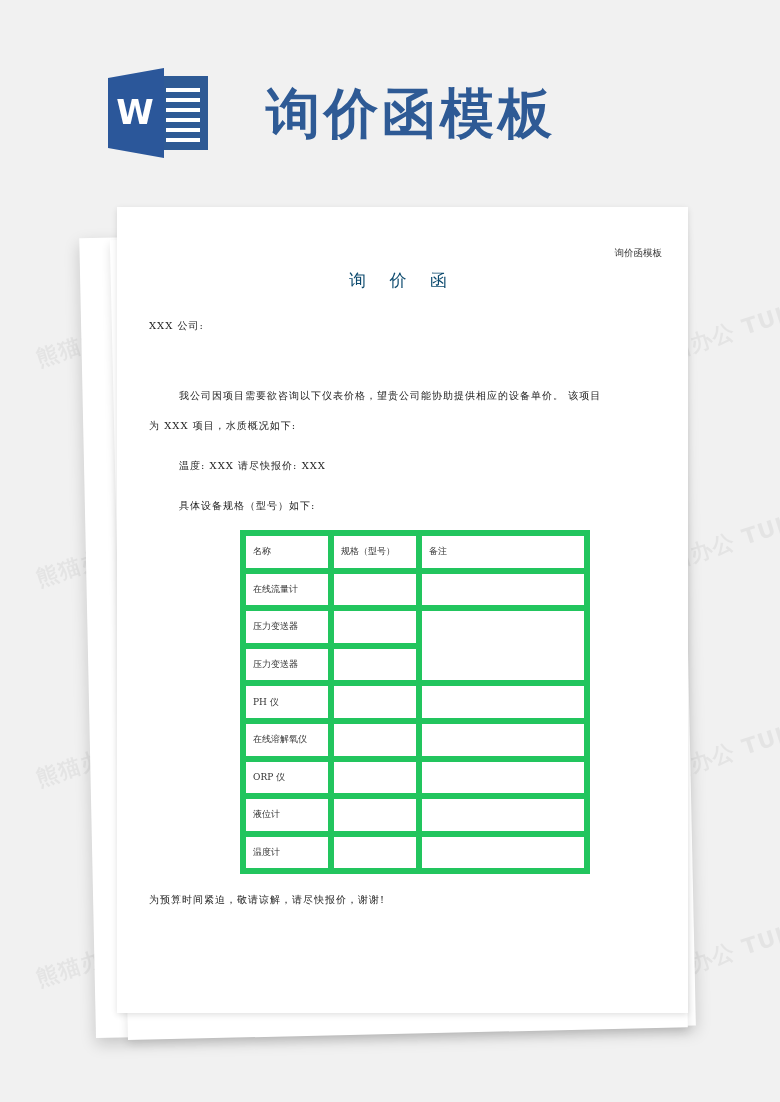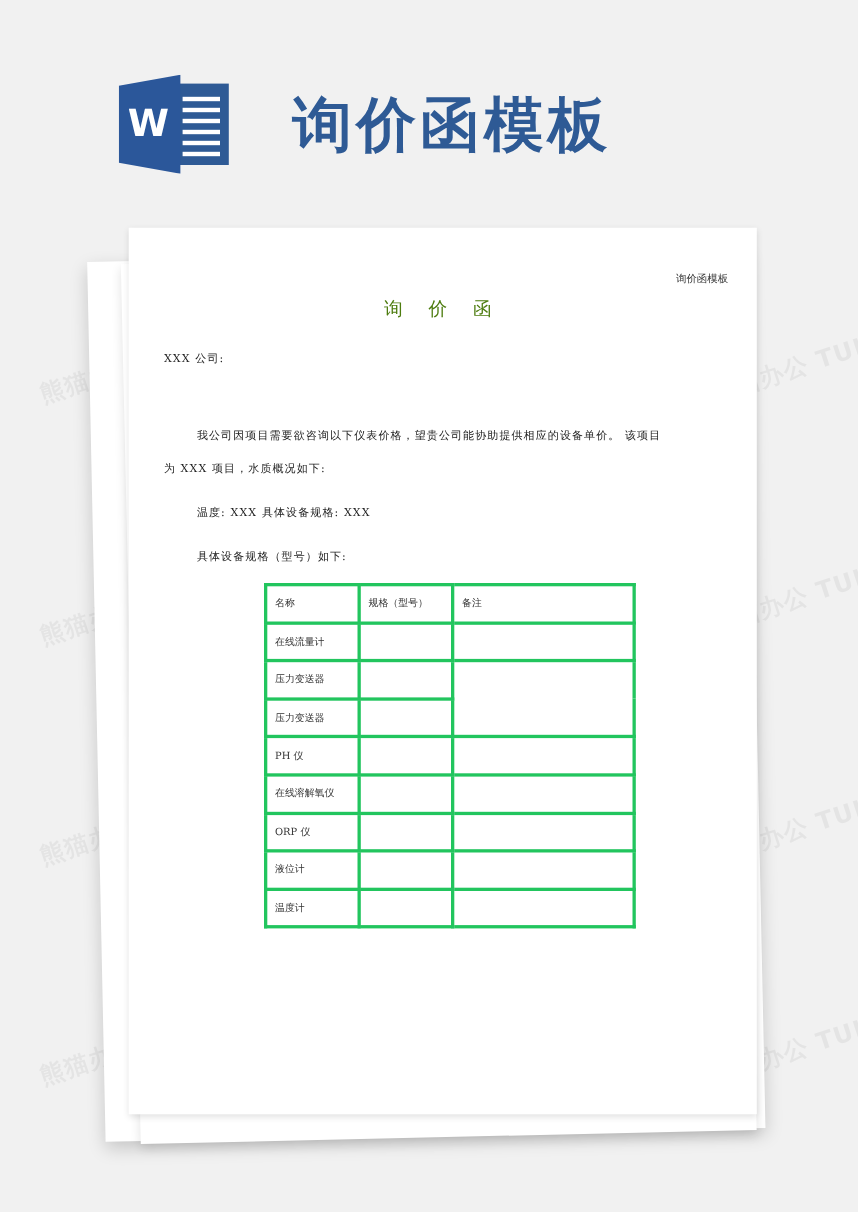--- a/index.html
+++ b/index.html
@@ -24,30 +24,30 @@
     position:absolute; left:128px; top:240px; width:560px; height:800px;
     background:#fff; transform:rotate(-1.3deg); transform-origin:left bottom;
     box-shadow:0 4px 10px rgba(0,0,0,0.12);
   }
   .page {
     position:absolute; left:117px; top:207px; width:571px; height:806px;
     background:#fff; box-shadow:0 2px 6px rgba(0,0,0,0.12);
     color:#222; font-size:11px;
   }
   .header-right { position:absolute; right:26px; top:40px; font-size:9.5px; color:#333; }
-  .doc-title { position:absolute; left:0; right:0; top:62px; text-align:center; font-size:17px; letter-spacing:9px; color:#4d7c0f; }
+  .doc-title { position:absolute; left:0; right:0; top:62px; text-align:center; font-size:17px; letter-spacing:9px; color:#0c4a6e; }
   .line { position:absolute; left:32px; white-space:nowrap; font-size:10px; letter-spacing:1px; }
   .indent { left:62px; }
   .para1-a { top:182px; }
   .para1-b { top:212px; }
   .table {
     position:absolute; left:123px; top:323px; border-collapse:collapse;
     font-size:9px; color:#333;
   }
-  .table td { border:3px solid #22c55e; height:31.6px; padding:0 7px; vertical-align:middle; }
+  .table td { border:6px solid #22c55e; height:31.6px; padding:0 7px; vertical-align:middle; }
   .c1 { width:68px; } .c2 { width:68px; } .c3 { width:148px; }
   .watermark {
     position:absolute; font-family:"DejaVu Sans", sans-serif; font-weight:bold;
     font-size:22px; color:rgba(0,0,0,0.05); transform:rotate(-18deg);
     white-space:nowrap; pointer-events:none; letter-spacing:1px;
   }
 </style>
 </head>
 <body>
 
@@ -84,21 +84,21 @@
 <div class="sheet-back"></div>
 <div class="sheet-mid"></div>
 
 <div class="page">
   <div class="header-right">询价函模板</div>
   <div class="doc-title">询 价 函</div>
 
   <div class="line" style="top:112px;">XXX 公司:</div>
   <div class="line indent para1-a">我公司因项目需要欲咨询以下仪表价格，望贵公司能协助提供相应的设备单价。  该项目</div>
   <div class="line para1-b">为 XXX 项目，水质概况如下:</div>
-  <div class="line indent" style="top:252px;">温度: XXX  具体设备规格:   XXX</div>
+  <div class="line indent" style="top:252px;">温度: XXX  请尽快报价:   XXX</div>
   <div class="line indent" style="top:292px;text-align:right;">具体设备规格（型号）如下:</div>
 
   <table class="table">
     <tbody>
         <tr>
       <td class="c1">名称</td>
       <td class="c2">规格（型号）</td>
       <td class="c3">备注</td>
     </tr>
     <tr>
@@ -136,13 +136,14 @@
       <td></td>
     </tr>
     <tr>
       <td>温度计</td>
       <td></td>
       <td></td>
     </tr>
   </tbody>
     </table>
 
+  <div class="line" style="top:686px;">为预算时间紧迫，敬请谅解，请尽快报价，谢谢!</div>
 </div>
 
 </body></html>

